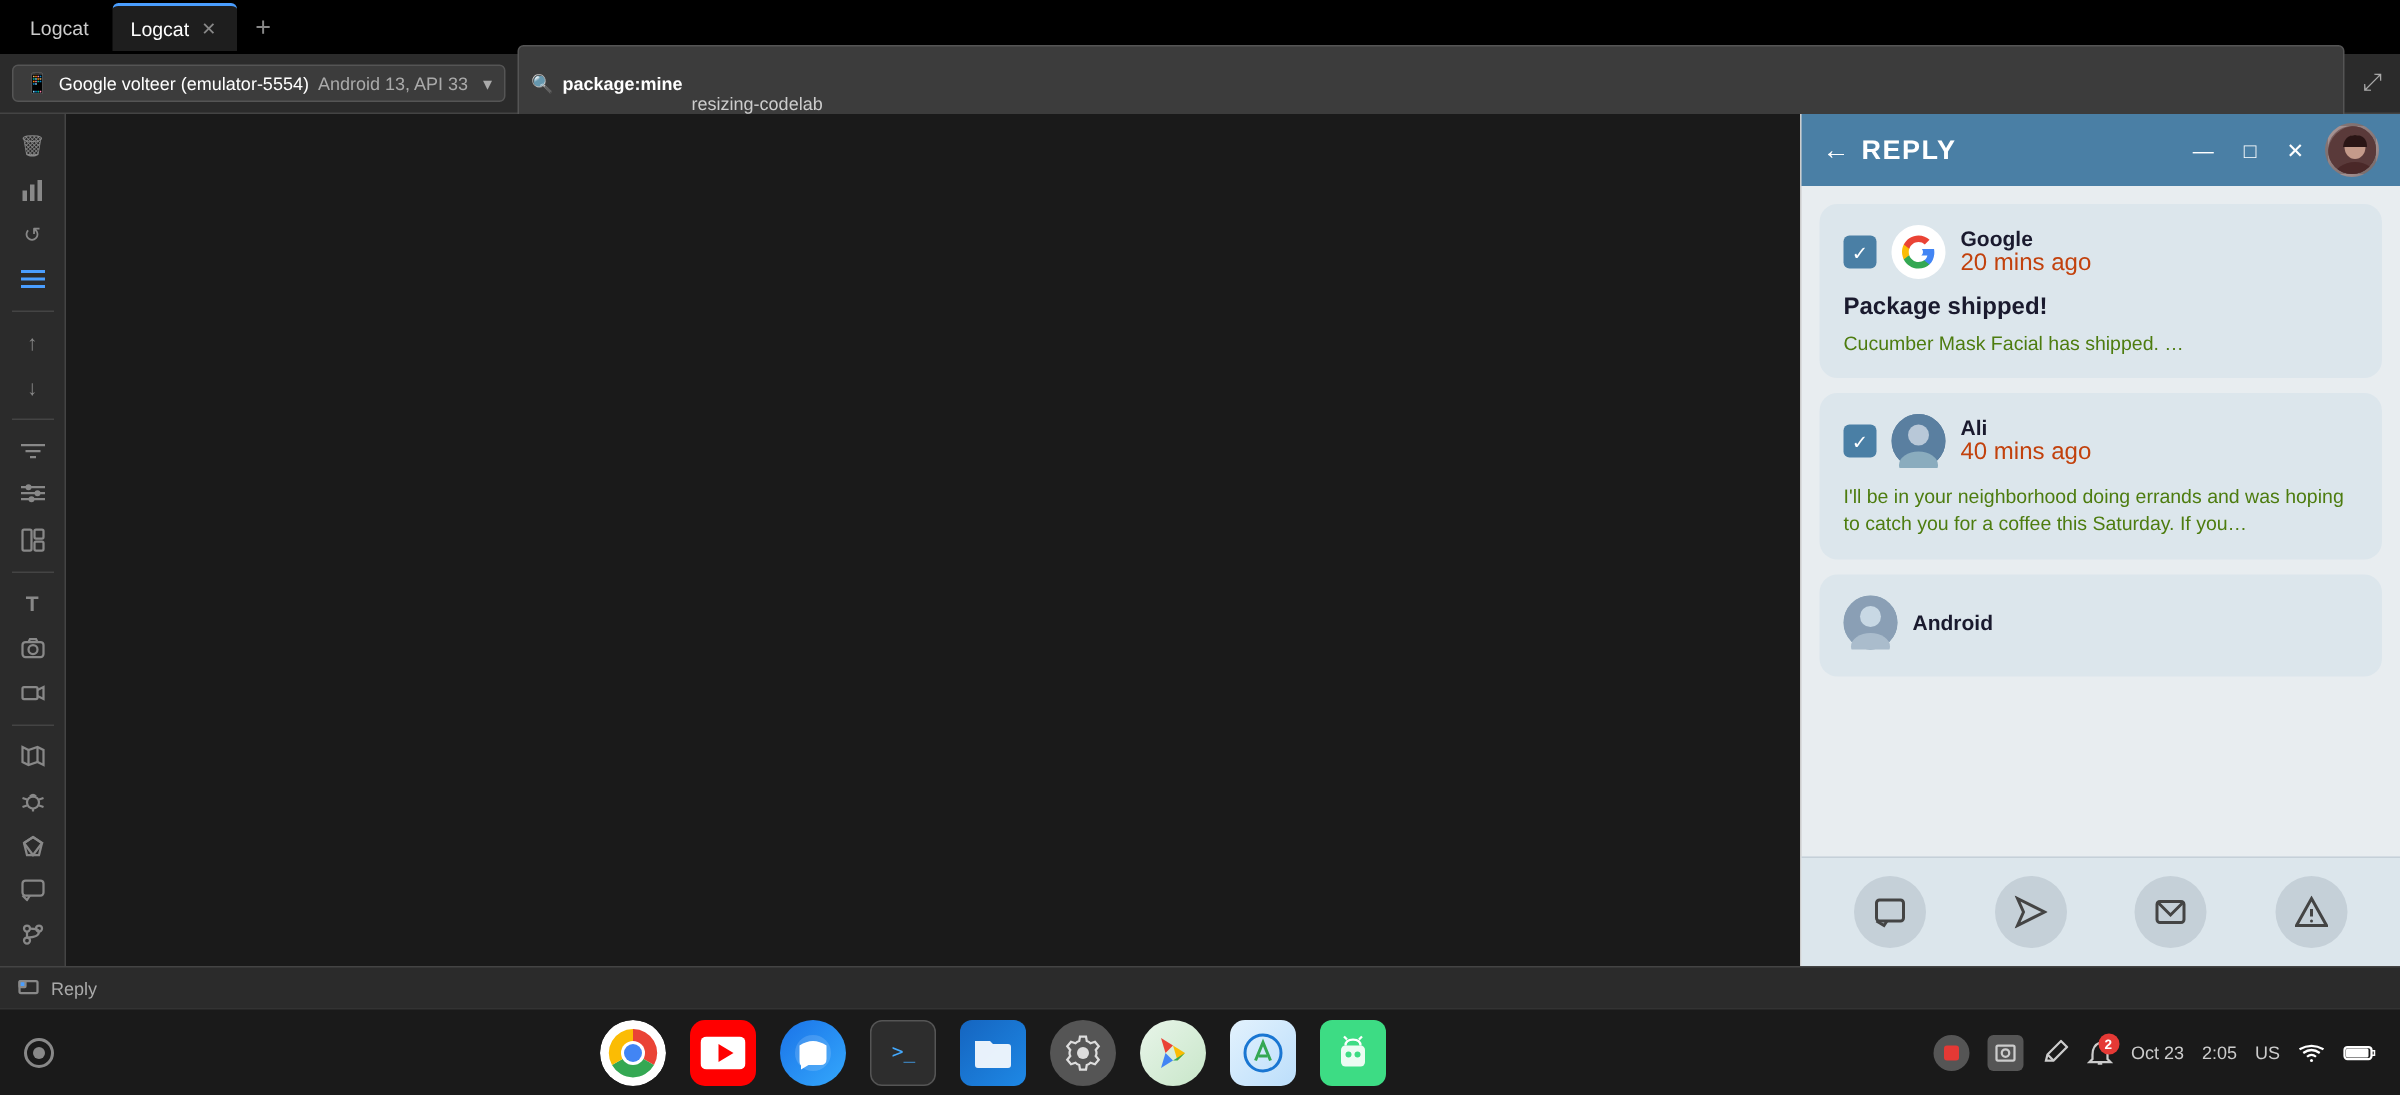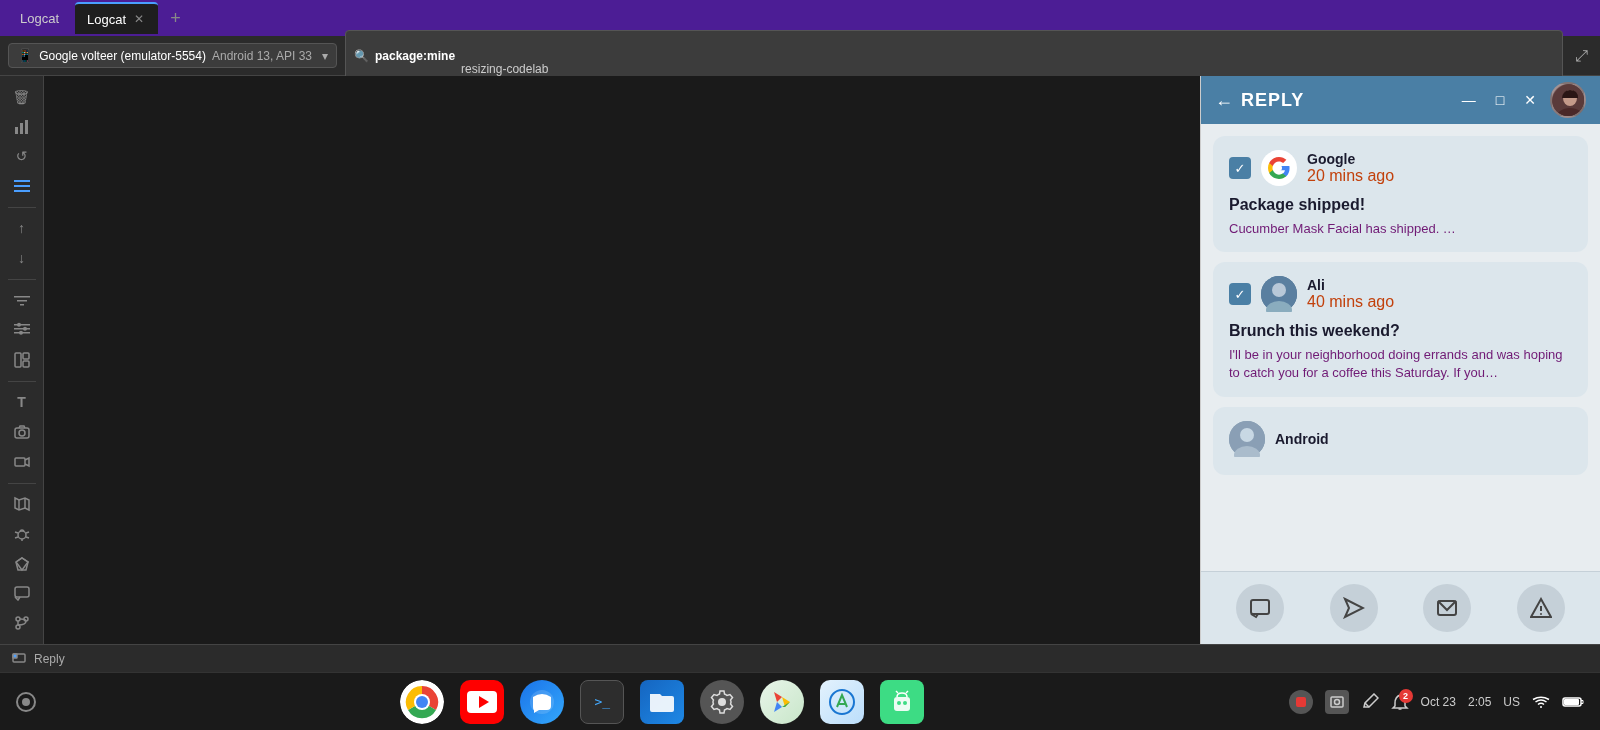--- a/index.html
+++ b/index.html
@@ -1,20 +1,20 @@
 <!DOCTYPE html>
 <html><head>
   <meta charset="utf-8">
   <style>
     * { margin: 0; padding: 0; box-sizing: border-box; }
     body { width: 1600px; height: 730px; overflow: hidden; font-family: 'Segoe UI', Arial, sans-serif; background: #2b2b2b; display: flex; flex-direction: column; }
 
     
     .tab-bar {
-      background: #4c1d95;
+      background: #000000;
       display: flex;
       align-items: center;
       height: 36px;
       padding: 0 8px;
       gap: 4px;
       flex-shrink: 0;
     }
     .tab {
       display: flex;
       align-items: center;
@@ -242,21 +242,21 @@
       display: flex;
       align-items: center;
       justify-content: center;
       color: white;
       font-size: 14px;
     }
     .notification-meta { display: flex; flex-direction: column; }
     .notification-sender { font-weight: 600; font-size: 14px; color: #1a1a2e; }
     .notification-time { font-size: 16px; color: #c2410c; }
     .notification-title { font-size: 16px; font-weight: 600; color: #1a1a2e; margin-bottom: 6px; }
-    .notification-body { font-size: 13px; color: #701a75; line-height: 1.4; }
+    .notification-body { font-size: 13px; color: #4d7c0f; line-height: 1.4; }
 
     
     .panel-action-bar {
       background: #dce6ec;
       display: flex;
       align-items: center;
       justify-content: space-around;
       padding: 12px;
       border-top: 1px solid #c5d0d8;
       flex-shrink: 0;
@@ -498,21 +498,20 @@
               <circle cx="18" cy="18" r="18" fill="#5a7fa0"></circle>
               <circle cx="18" cy="14" r="7" fill="#b8c8d8"></circle>
               <ellipse cx="18" cy="34" rx="13" ry="9" fill="#8aacbe"></ellipse>
             </svg>
           </div>
           <div class="notification-meta">
             <span class="notification-sender">Ali</span>
             <span class="notification-time">40 mins ago</span>
           </div>
         </div>
-        <div class="notification-title">Brunch this weekend?</div>
         <div class="notification-body">I'll be in your neighborhood doing errands and was hoping to catch you for a coffee this Saturday. If you…</div>
       </div>
 
       <div class="allison-partial">
         <div class="notification-header">
           <div class="notification-app-icon allison-icon" style="background: linear-gradient(135deg, #9ab0c0, #7090a5); border-radius:50%; width:36px; height:36px;">
             <svg width="36" height="36" viewBox="0 0 36 36">
               <circle cx="18" cy="18" r="18" fill="#8a9fb5"></circle>
               <circle cx="18" cy="14" r="7" fill="#c8d8e4"></circle>
               <ellipse cx="18" cy="34" rx="13" ry="9" fill="#aabccc"></ellipse>

